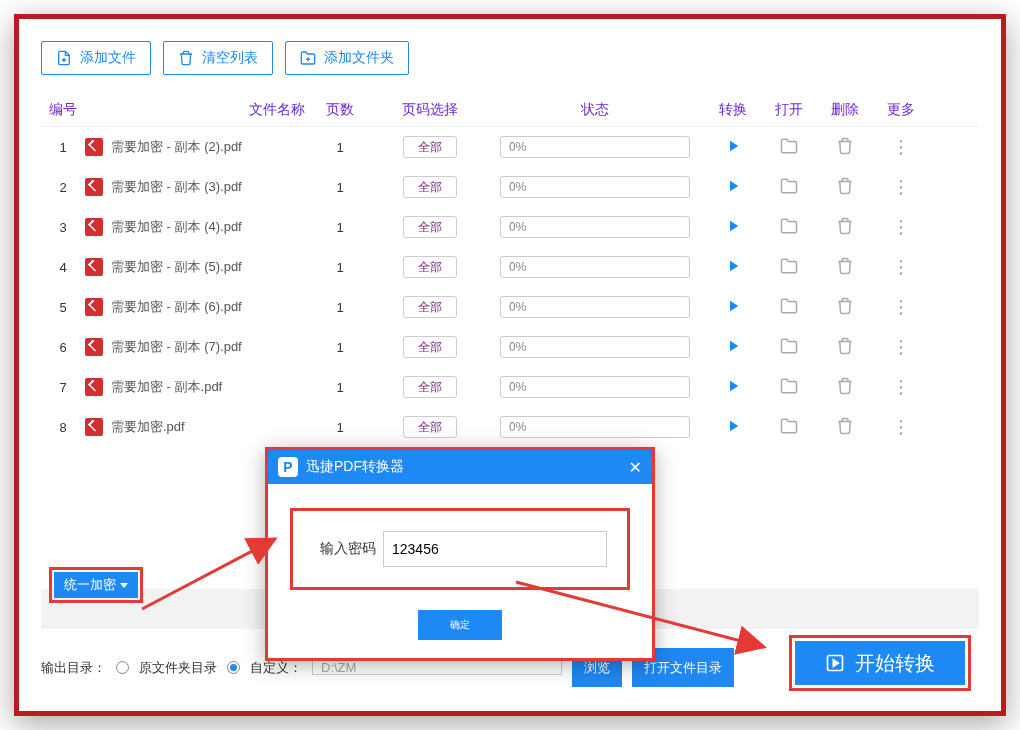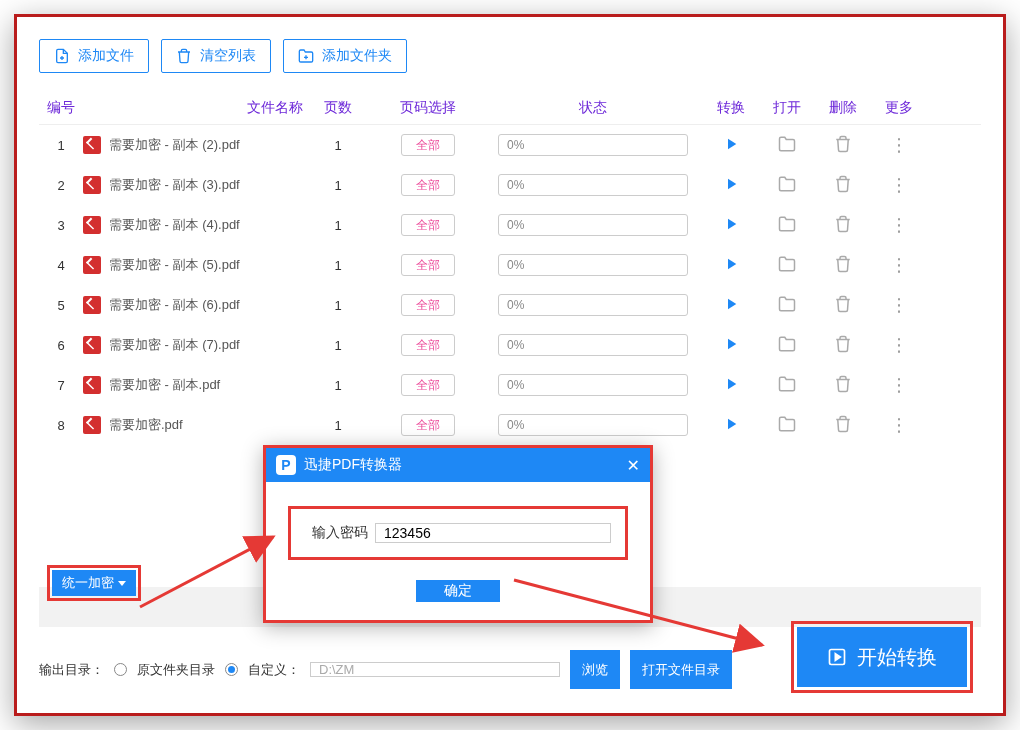--- a/index.html
+++ b/index.html
@@ -1,38 +1,38 @@
 <!DOCTYPE html>
 <html><head>
 <meta charset="utf-8">
 <style>
   * { box-sizing: border-box; margin: 0; padding: 0; }
   html, body { width: 1020px; height: 730px; font-family: "Microsoft YaHei", Arial, sans-serif; font-size: 13px; color: #333; background: #fff; }
   .frame { position: relative; width: 1020px; height: 730px; }
-  .shadow-wrap { position: absolute; left: 14px; top: 14px; right: 14px; bottom: 14px; background: #fff; border: 3px solid #b91c1c; box-shadow: 0 8px 30px rgba(0,0,0,0.35); }
+  .shadow-wrap { position: absolute; left: 14px; top: 14px; right: 14px; bottom: 14px; background: #fff; border: 5px solid #b91c1c; box-shadow: 0 8px 30px rgba(0,0,0,0.35); }
   .inner { position: absolute; inset: 0; padding: 22px 22px 0 22px; }
 
   
   .top-btns { display: flex; gap: 12px; }
   .btn-outline { display: inline-flex; align-items: center; gap: 8px; height: 34px; padding: 0 14px; border: 1px solid #1e88f5; color: #1e88f5; background: #fff; border-radius: 2px; cursor: pointer; font-size: 14px; }
   .btn-outline svg { width: 16px; height: 16px; }
 
   
   .tbl { margin-top: 18px; }
   .thead, .trow { display: grid; grid-template-columns: 44px 220px 70px 110px 220px 56px 56px 56px 56px; align-items: center; }
   .thead { height: 34px; font-size: 14px; color: #6d28d9; border-bottom: 1px solid #eee; }
   .thead > div { text-align: center; }
   .thead > div:nth-child(2) { text-align: right; }
   .trow { height: 40px; }
   .trow > div { display: flex; align-items: center; justify-content: center; }
   .trow > div:nth-child(2) { justify-content: flex-start; gap: 8px; text-align: right; }
   .pdf-ico { width: 18px; height: 18px; background: #d32f2f; border-radius: 2px; display: inline-flex; align-items: center; justify-content: center; }
   .pdf-ico::after { content: ""; width: 8px; height: 8px; border: 2px solid #fff; border-top: none; border-right: none; transform: rotate(45deg) translate(-1px,-1px) scaleY(0.7); }
   .fname { color: #555; }
-  .pill { height: 22px; padding: 0 14px; border: 1px solid #ccc; border-radius: 3px; background: #fff; color: #ec4899; font-size: 12px; }
+  .pill { height: 22px; padding: 0 14px; border: 1px solid #ccc; border-radius: 3px; background: #fff; color: #701a75; font-size: 12px; }
   .status { width: 190px; height: 22px; border: 1px solid #ccc; border-radius: 3px; background: #fff; color: #888; font-size: 12px; display: flex; align-items: center; padding-left: 8px; }
   .ico-btn { color: #999; cursor: pointer; }
   .play { color: #1e88f5; }
   svg.row-ico { width: 18px; height: 18px; }
   .kebab { font-size: 18px; color: #999; line-height: 1; }
 
   
   .encrypt-strip { position: absolute; left: 22px; right: 22px; top: 570px; height: 40px; background: #f2f2f2; display: flex; align-items: center; }
   .red-box { border: 3px solid #e53935; }
   .encrypt-btn-box { position: absolute; left: 30px; top: 548px; padding: 2px; }
@@ -40,33 +40,33 @@
   .unify-btn::after { content: ""; border-left: 4px solid transparent; border-right: 4px solid transparent; border-top: 5px solid #fff; }
 
   
   .output-row { position: absolute; left: 22px; right: 12px; bottom: 24px; display: flex; align-items: center; gap: 10px; font-size: 13px; color: #333; }
   .radio { width: 13px; height: 13px; border: 1px solid #888; border-radius: 50%; display: inline-flex; align-items: center; justify-content: center; }
   .radio.checked::after { content: ""; width: 7px; height: 7px; background: #1e88f5; border-radius: 50%; }
   .path-input { flex: 0 0 250px; height: 15px; border: 1px solid #ccc; padding: 0 8px; color: #aaa; font-size: 13px; }
   .small-blue { background: #1e88f5; color: #fff; border: none; height: 39px; padding: 0 12px; font-size: 13px; cursor: pointer; }
 
   .start-btn-box { position: absolute; right: 30px; bottom: 20px; padding: 3px; }
-  .start-btn { background: #1e88f5; color: #fff; border: none; height: 60px; width: 170px; font-size: 20px; display: flex; align-items: center; justify-content: center; gap: 10px; cursor: pointer; }
+  .start-btn { background: #1e88f5; color: #fff; border: none; height: 44px; width: 170px; font-size: 20px; display: flex; align-items: center; justify-content: center; gap: 10px; cursor: pointer; }
 
   
   .dlg-box { position: absolute; left: 246px; top: 428px; width: 390px; background: #fff; border: 3px solid #e53935; box-shadow: 0 4px 20px rgba(0,0,0,0.3); }
   .dlg-titlebar { background: #1e88f5; height: 34px; display: flex; align-items: center; color: #fff; padding: 0 10px; font-size: 14px; }
   .dlg-titlebar .logo { width: 20px; height: 20px; background: #fff; border-radius: 4px; margin-right: 8px; display: flex; align-items: center; justify-content: center; color: #1e88f5; font-weight: bold; font-size: 14px; }
   .dlg-titlebar .x { margin-left: auto; cursor: pointer; font-size: 16px; }
   .dlg-body { padding: 24px 22px 18px; }
-  .pw-row { display: flex; align-items: center; border: 3px solid #e53935; padding: 14px; }
+  .pw-row { display: flex; align-items: center; border: 3px solid #e53935; padding: 20px; }
   .pw-label { width: 70px; text-align: center; color: #333; font-size: 14px; }
-  .pw-input { flex: 1; height: 20px; border: 1px solid #ccc; padding: 0 8px; font-size: 14px; }
+  .pw-input { flex: 1; height: 36px; border: 1px solid #ccc; padding: 0 8px; font-size: 14px; }
   .ok-row { text-align: center; margin-top: 20px; }
-  .ok-btn { background: #1e88f5; color: #fff; border: none; height: 22px; width: 84px; font-size: 14px; cursor: pointer; }
+  .ok-btn { background: #1e88f5; color: #fff; border: none; height: 30px; width: 84px; font-size: 10px; cursor: pointer; }
 
   
   .arrows { position: absolute; inset: 0; pointer-events: none; }
 </style>
 </head>
 <body>
 
 <div class="frame">
   <div class="shadow-wrap">
     <div class="inner">

